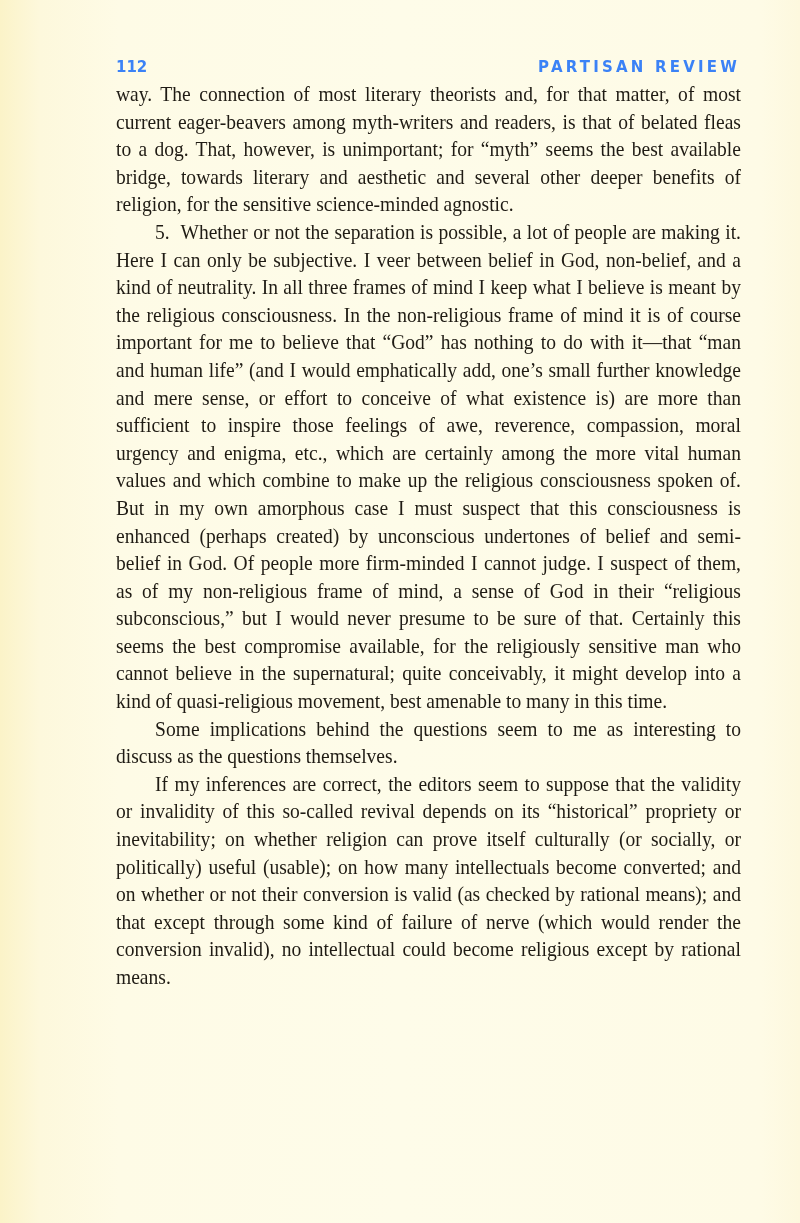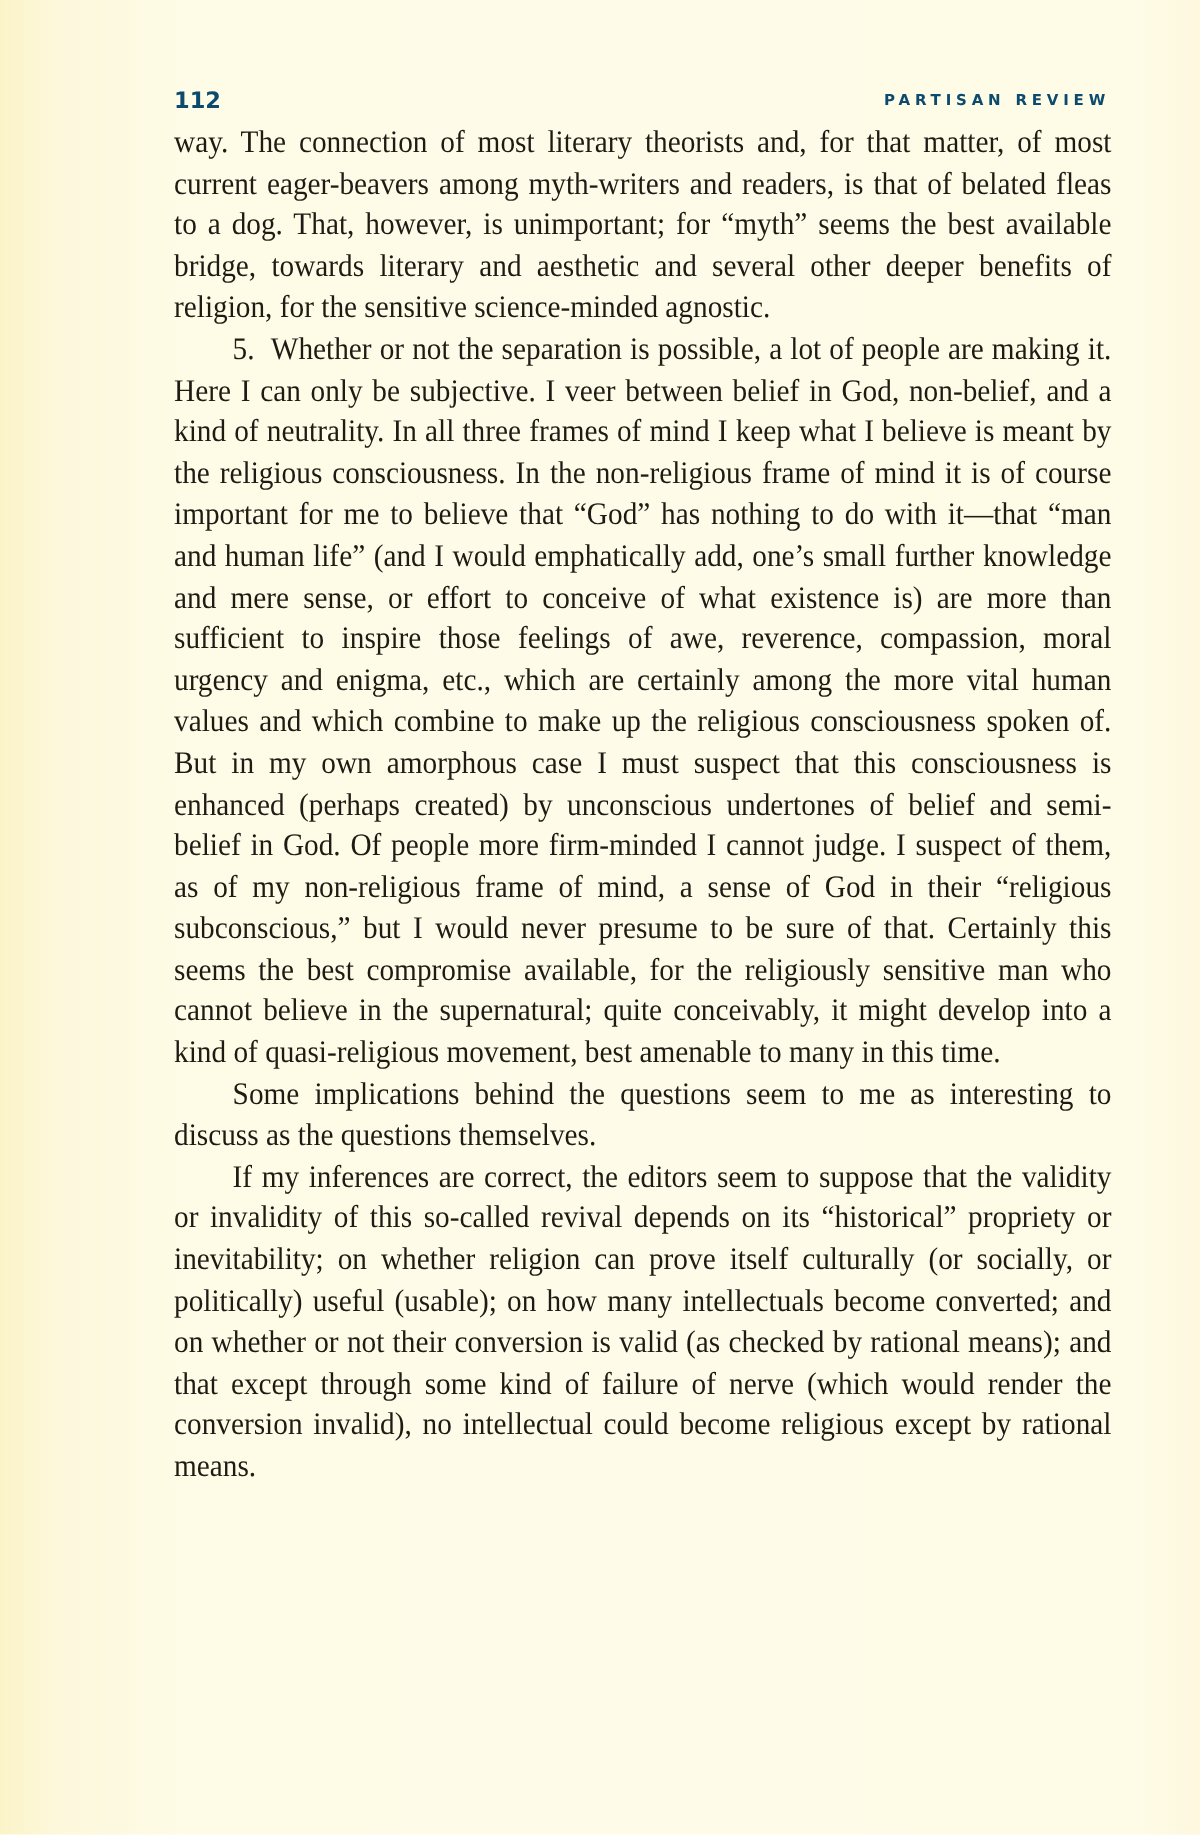--- a/index.html
+++ b/index.html
@@ -7,24 +7,24 @@
     width: 800px; height: 1223px; overflow: hidden;
     background: linear-gradient(to right, #fbf3c8 0px, #fdf8dc 40px, #fefbe6 120px, #fefce9 400px, #fefbe6 760px, #fdf8de 800px);
     position: relative;
     font-family: "Liberation Serif", "DejaVu Serif", serif;
     color: #1f1b14;
   }
   .page-header {
     position: absolute; left: 116px; right: 60px; top: 56px; height: 22px;
     display: flex; justify-content: space-between; align-items: center;
     font-family: "DejaVu Sans", "Liberation Sans", sans-serif;
-    font-weight: bold; color: #0c4a6e;
+    font-weight: bold; color: #3b82f6;
   }
   .page-number { font-size: 15px; letter-spacing: 0px; }
-  .running-head { font-size: 10px; letter-spacing: 3.2px; }
+  .running-head { font-size: 15px; letter-spacing: 3.2px; }
   .body-text {
     position: absolute; left: 116px; top: 81px; width: 625px;
     font-size: 21px; line-height: 27.6px;
     text-align: justify; hyphens: manual;
     transform: scaleX(0.93); transform-origin: left top;
     width: 672px;
   }
   .body-text p { margin: 0; }
   .body-text p.indent { text-indent: 42px; }
 </style>

